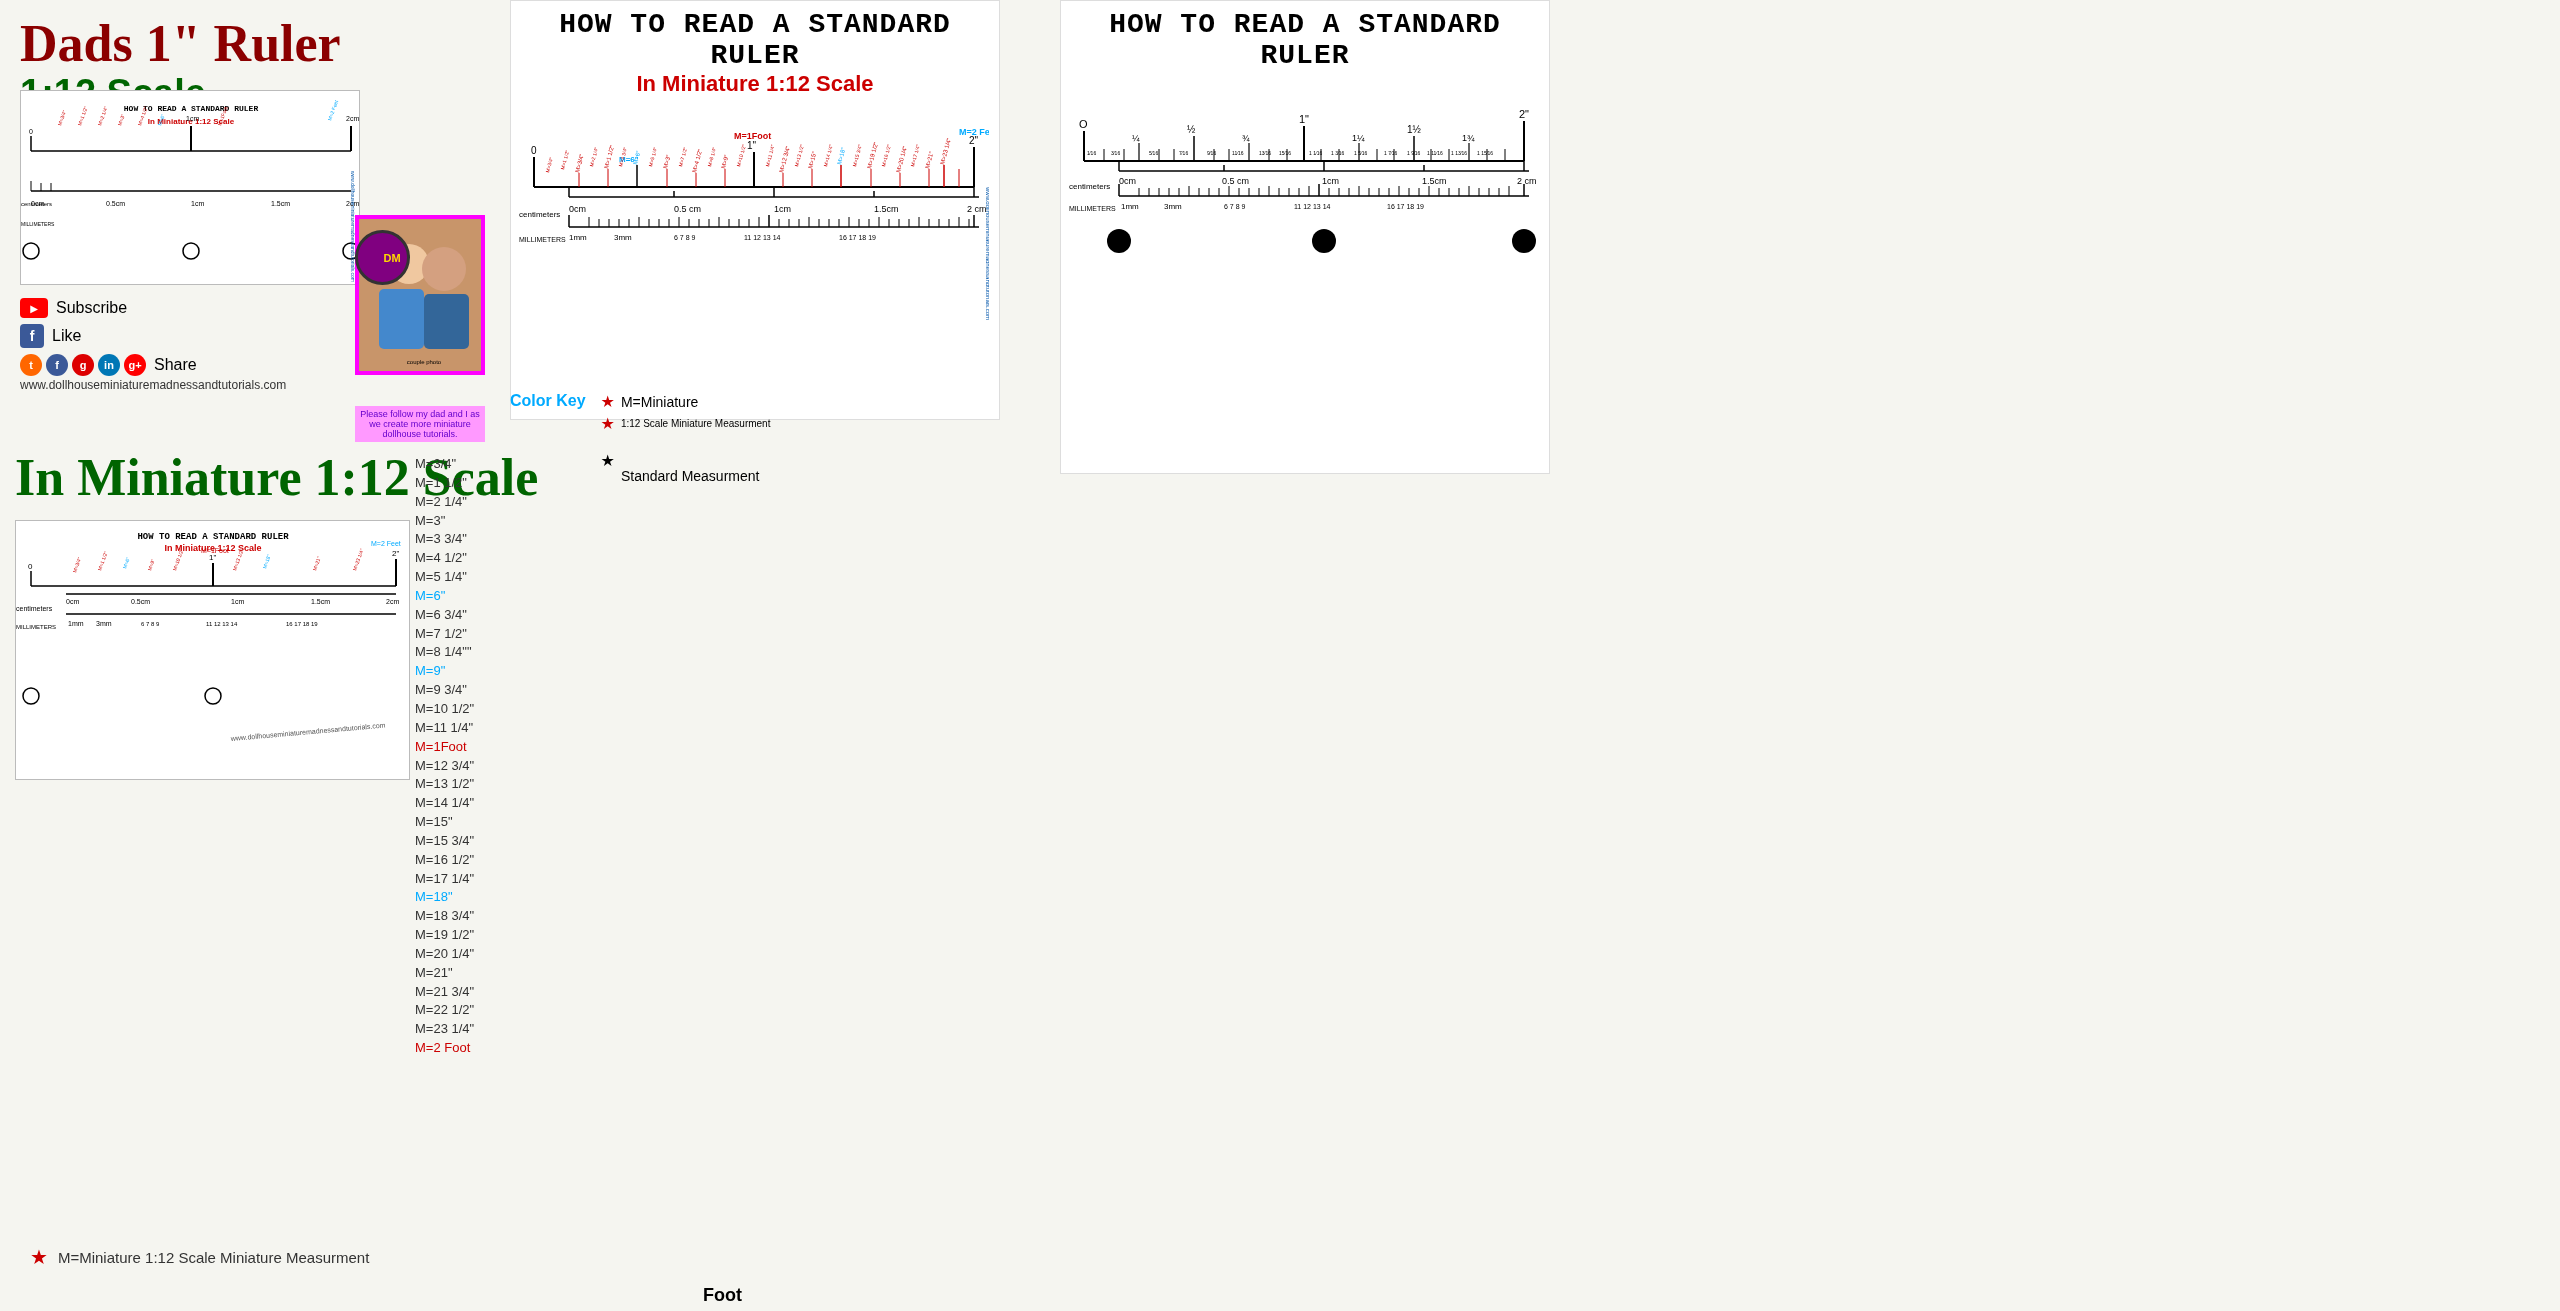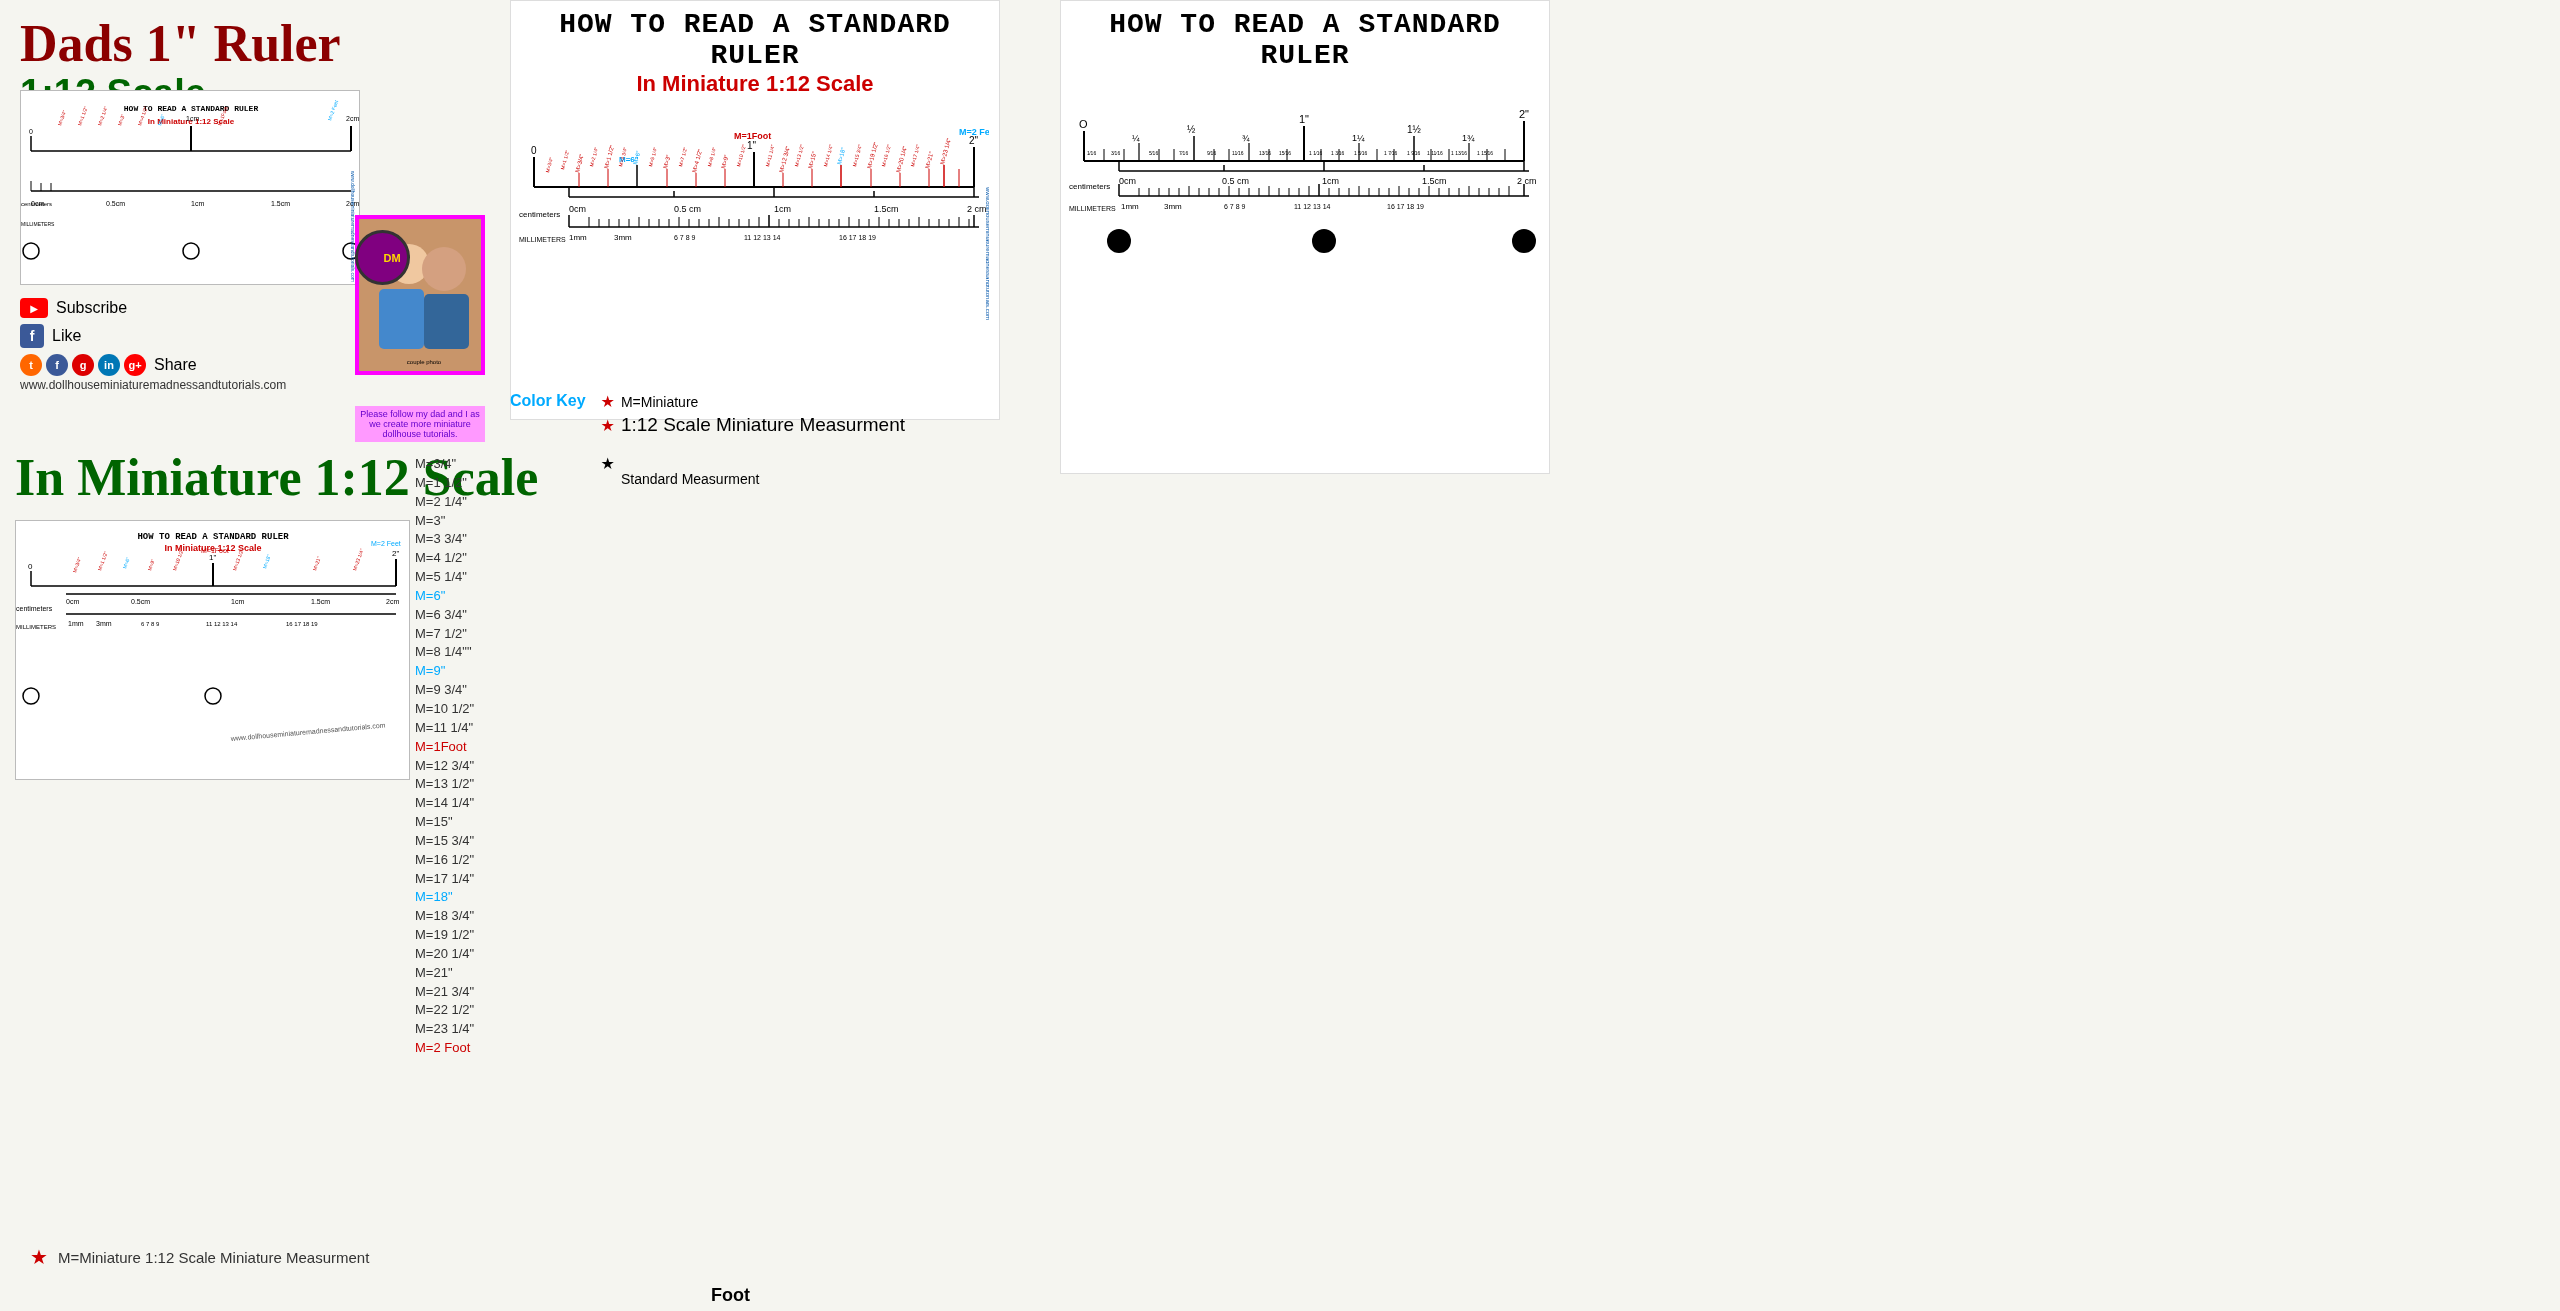--- a/index.html
+++ b/index.html
@@ -361,21 +361,21 @@
 
 <div style="position:absolute;top:392px;left:510px;display:flex;align-items:flex-start;gap:15px;">
   <div style="font-size:16px;color:#00aaff;font-weight:bold;">Color Key</div>
   <div style="display:flex;flex-direction:column;gap:3px;">
     <div style="display:flex;align-items:center;gap:6px;">
       <span style="color:#cc0000;font-size:16px;">★</span>
       <span style="font-size:14px;">M=Miniature</span>
     </div>
     <div style="display:flex;align-items:center;gap:6px;">
       <span style="color:#cc0000;font-size:16px;">★</span>
-      <span style="font-size:19px;">1:12 Scale  Miniature Measurment</span>
+      <span style="font-size:10px;">1:12 Scale  Miniature Measurment</span>
     </div>
     <div style="display:flex;align-items:center;gap:6px;">
       <span style="color:#000;font-size:16px;">★</span>
       <span style="font-size:14px;margin-top:32px;">Standard Measurment</span>
     </div>
   </div>
 </div>
 
 <div style="position:absolute;top:0;left:1060px;width:490px;background:white;border:1px solid #ddd;padding:8px;">
   <div style="text-align:center;font-size:28px;font-family:'Courier New',monospace;font-weight:bold;color:#000;letter-spacing:1px;">HOW TO READ A STANDARD RULER</div>
@@ -595,13 +595,13 @@
   <div style="font-size:13px;color:#333;line-height:1.45;">M=22 1/2"</div>
   <div style="font-size:13px;color:#333;line-height:1.45;">M=23 1/4"</div>
   <div style="font-size:13px;color:#cc0000;line-height:1.45;">M=2 Foot</div>
 </div>
 
 <div style="position:absolute;top:1245px;left:30px;display:flex;align-items:center;gap:10px;">
   <span style="color:#cc0000;font-size:20px;">★</span>
   <span style="font-size:15px;color:#333;">M=Miniature  1:12 Scale  Miniature Measurment</span>
 </div>
 
-<div style="position:absolute;top:1285px;left:703px;font-size:18px;font-weight:bold;color:#000;margin-left:8px;">Foot</div>
+<div style="position:absolute;top:1285px;left:703px;font-size:18px;font-weight:bold;color:#000;">Foot</div>
 
 </body></html>

